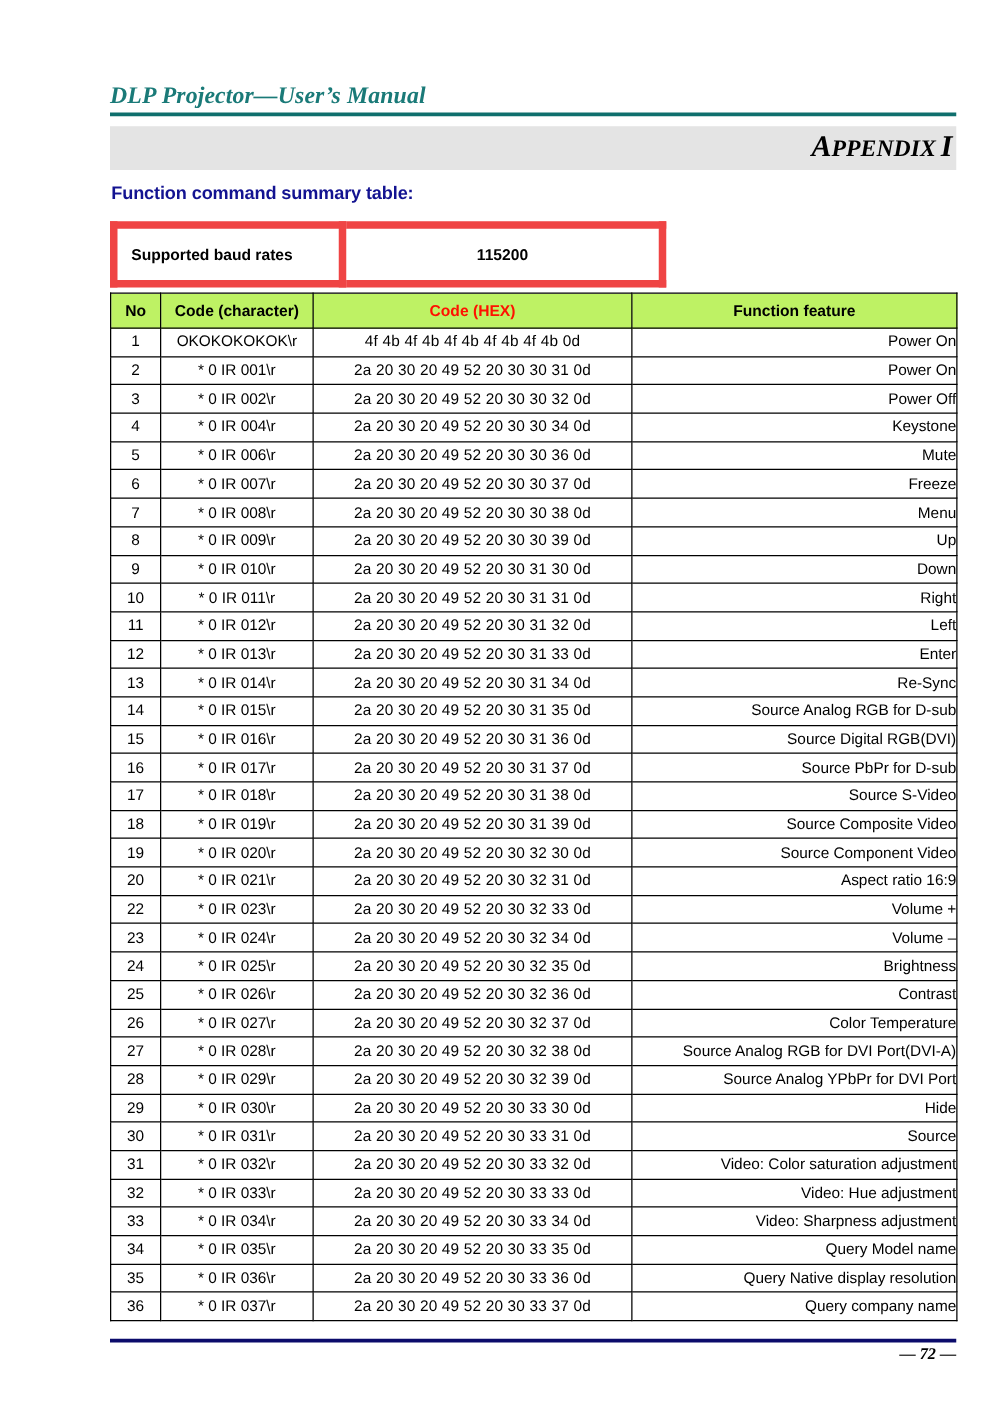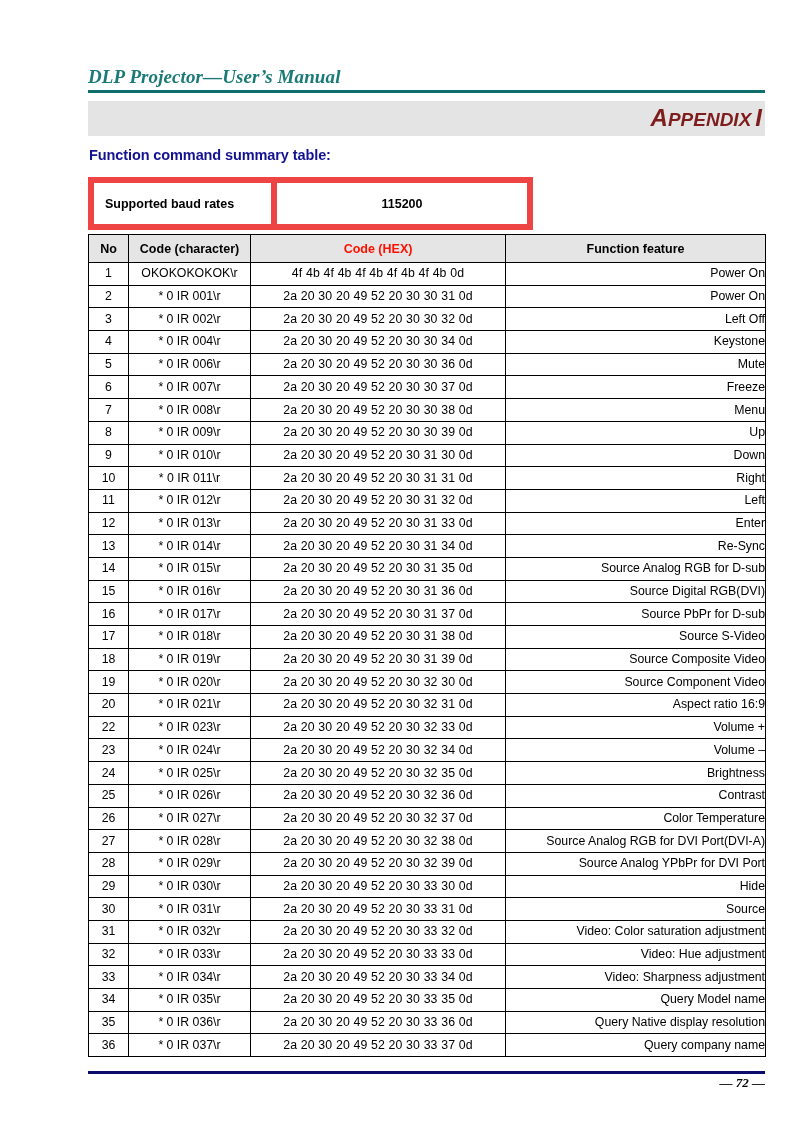--- a/index.html
+++ b/index.html
@@ -51,25 +51,25 @@
     top: 101px;
     width: 677px;
     height: 35px;
     background: #e4e4e4;
   }
   .appendix-title {
     position: absolute;
     right: 3px;
     top: 50%;
     transform: translateY(-52%);
-    font-family: Liberation Sans, sans-serif;
+    font-family: Liberation Serif, serif;
     font-weight: bold;
     font-style: italic;
     font-size: 24px;
-    color: #7f1d1d;
+    color: #000000;
     white-space: nowrap;
   }
   .appendix-title .small {
     font-size: 19px;
   }
   .appendix-title .gap {
     display: inline-block;
     width: 4px;
   }
 
@@ -120,21 +120,21 @@
     width: 677px;
     border-collapse: collapse;
     table-layout: fixed;
   }
   .cmd-table col.c-no      { width: 40px; }
   .cmd-table col.c-char    { width: 122px; }
   .cmd-table col.c-hex     { width: 255px; }
   .cmd-table col.c-feature { width: 260px; }
 
   .cmd-table th {
-    background: #e5e5e5;
+    background: #bef264;
     border: 1px solid #000000;
     height: 27px;
     font-size: 12.5px;
     font-weight: bold;
     color: #000000;
     text-align: center;
     vertical-align: middle;
     padding: 0;
   }
   .cmd-table th.hex-head {
@@ -236,21 +236,21 @@
         <tr>
           <td class="col-no">2</td>
           <td class="col-char">* 0 IR 001\r</td>
           <td class="col-hex">2a 20 30 20 49 52 20 30 30 31 0d</td>
           <td class="col-feature">Power On</td>
         </tr>
         <tr>
           <td class="col-no">3</td>
           <td class="col-char">* 0 IR 002\r</td>
           <td class="col-hex">2a 20 30 20 49 52 20 30 30 32 0d</td>
-          <td class="col-feature">Left Off</td>
+          <td class="col-feature">Power Off</td>
         </tr>
         <tr>
           <td class="col-no">4</td>
           <td class="col-char">* 0 IR 004\r</td>
           <td class="col-hex">2a 20 30 20 49 52 20 30 30 34 0d</td>
           <td class="col-feature">Keystone</td>
         </tr>
         <tr>
           <td class="col-no">5</td>
           <td class="col-char">* 0 IR 006\r</td>

